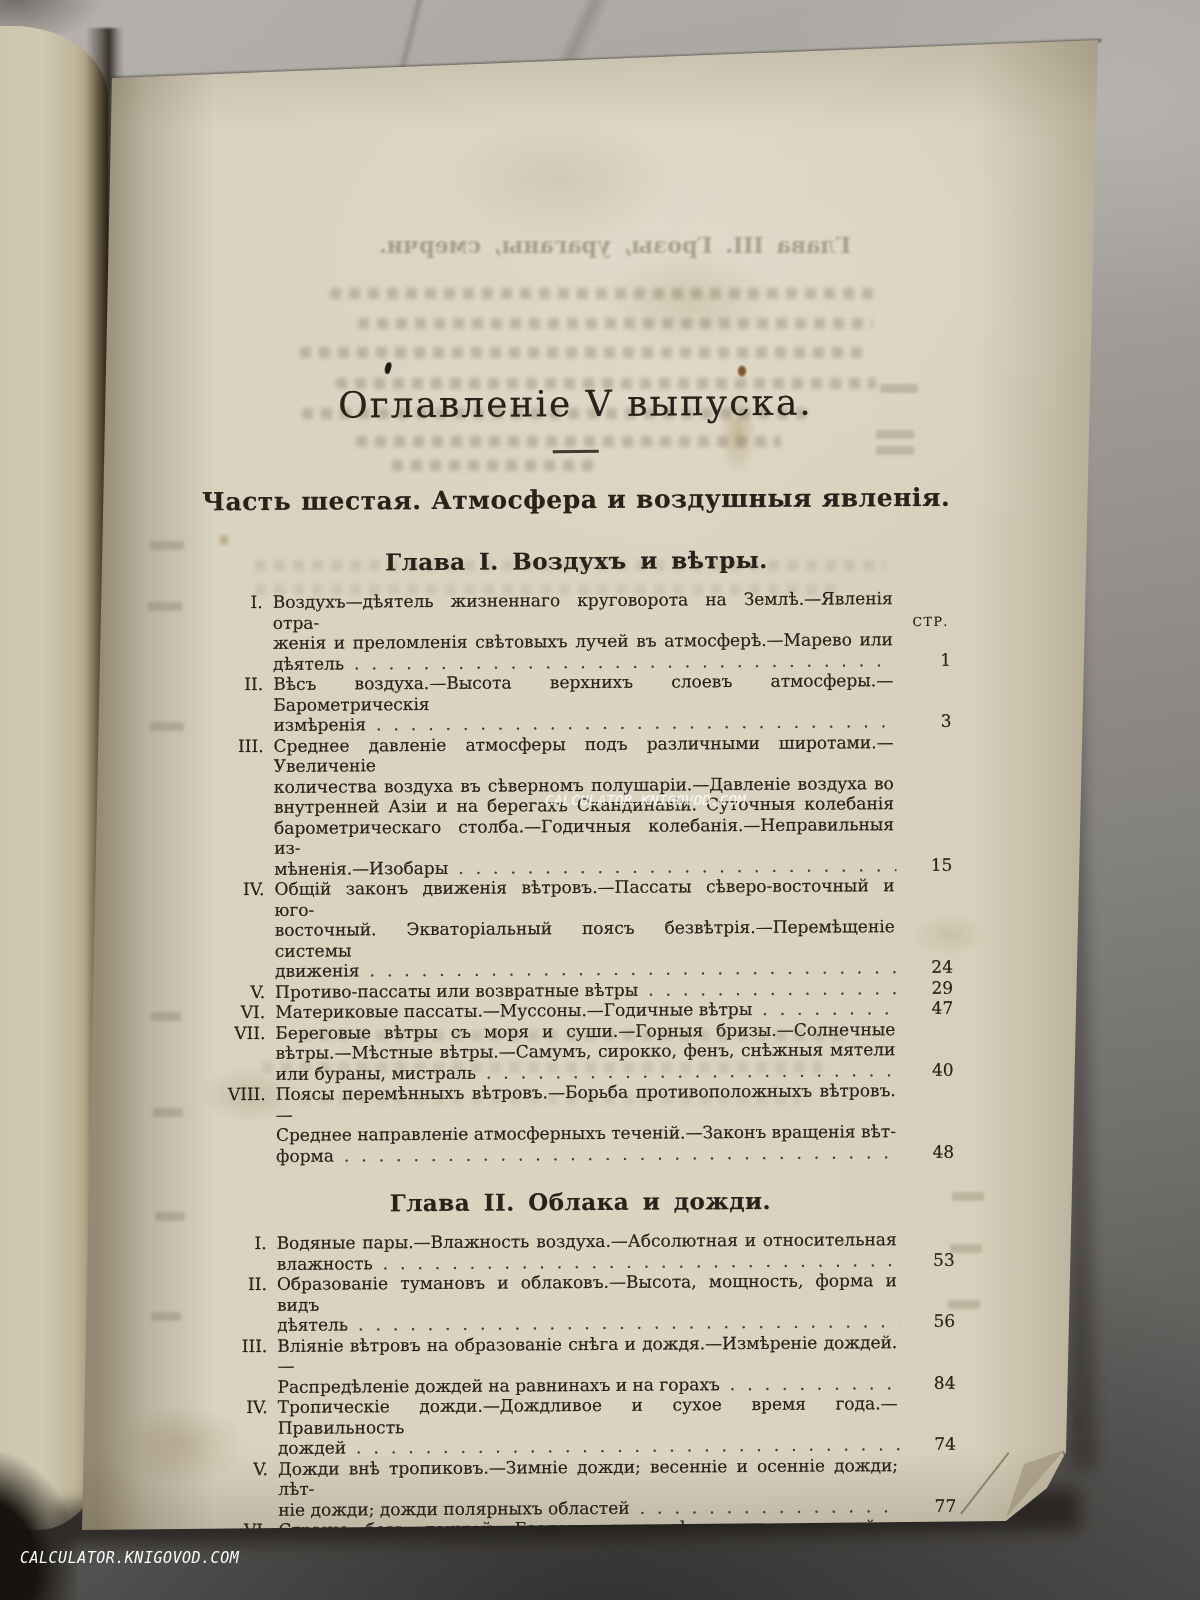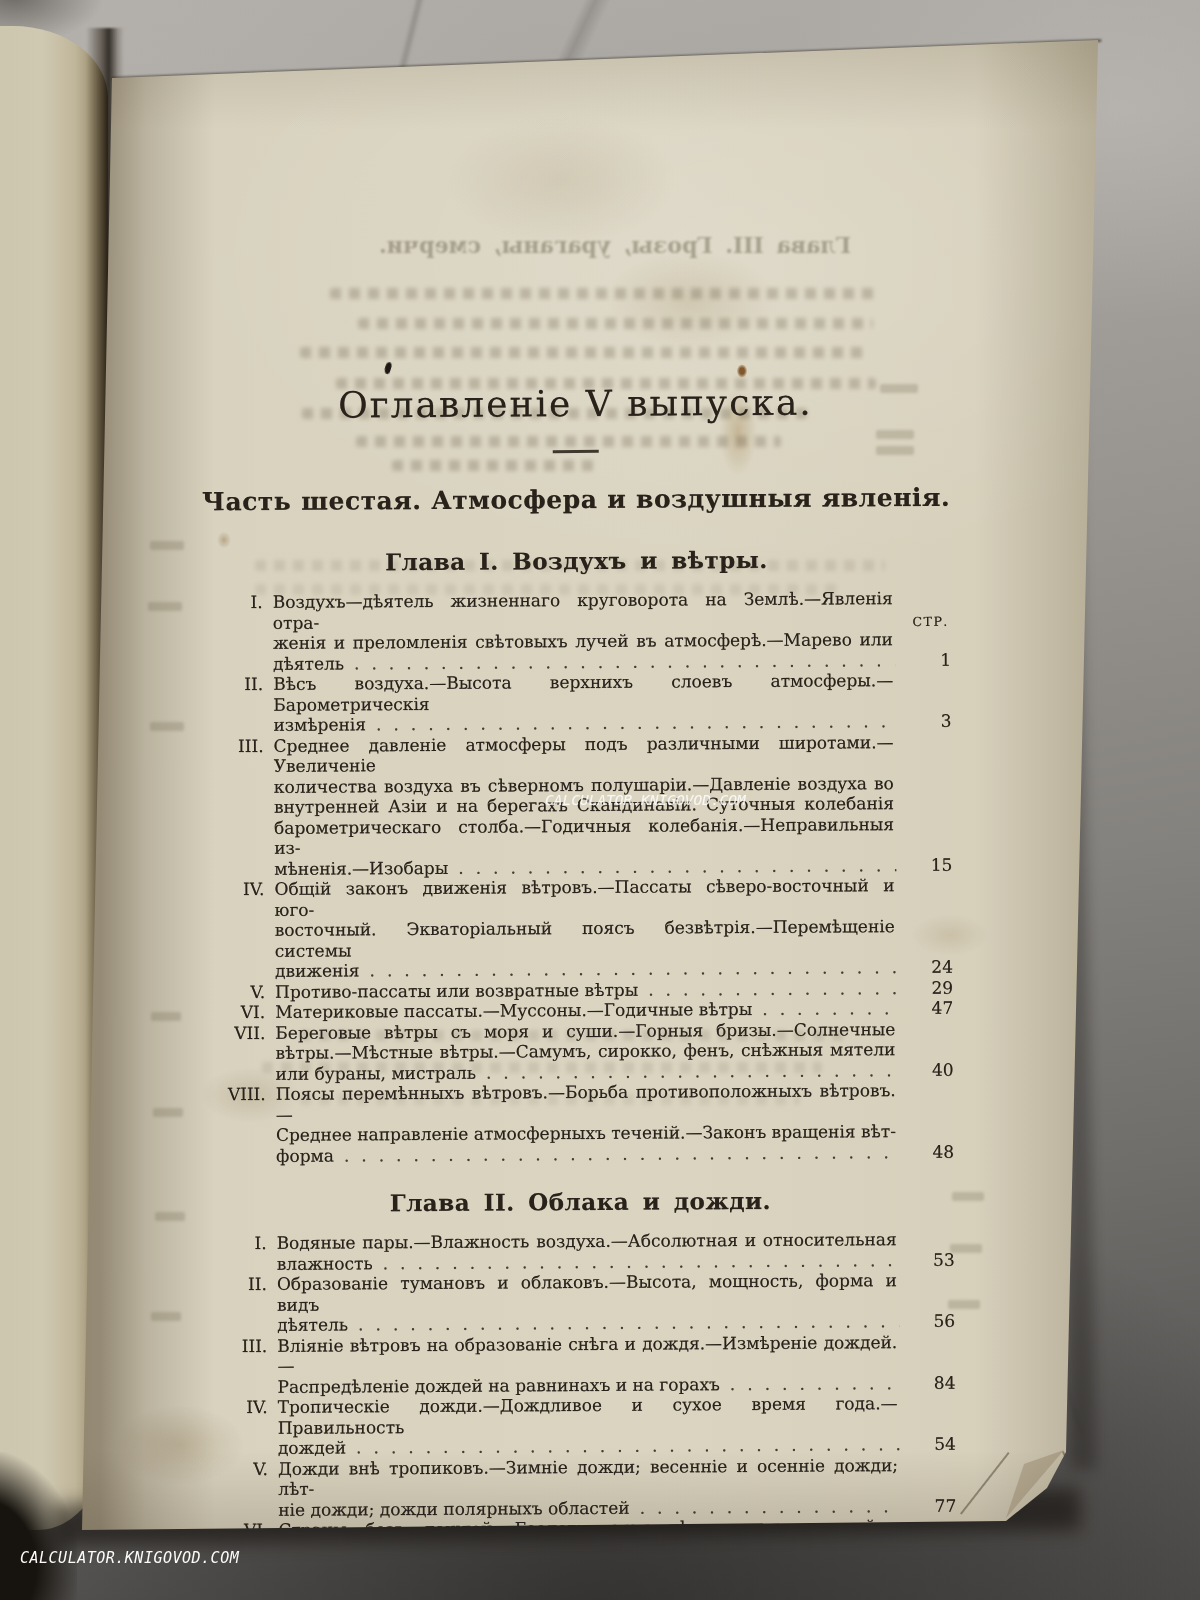--- a/index.html
+++ b/index.html
@@ -338,21 +338,21 @@
                   </div>
                 </div>
               </div>
               <div class="toc-item">
                 <span class="num">IV.</span>
                 <div class="item-body">
                   <div class="line fill">Тропическіе дожди.—Дождливое и сухое время года.—Правильность</div>
                   <div class="line last">
                     <span class="txt">дождей</span>
                     <span class="leader">................................................................................</span>
-                    <span class="pagenum">54</span>
+                    <span class="pagenum">74</span>
                   </div>
                 </div>
               </div>
               <div class="toc-item">
                 <span class="num">V.</span>
                 <div class="item-body">
                   <div class="line fill">Дожди внѣ тропиковъ.—Зимніе дожди; весенніе и осенніе дожди; лѣт-</div>
                   <div class="line last">
                     <span class="txt">ніе дожди; дожди полярныхъ областей</span>
                     <span class="leader">................................................................................</span>

